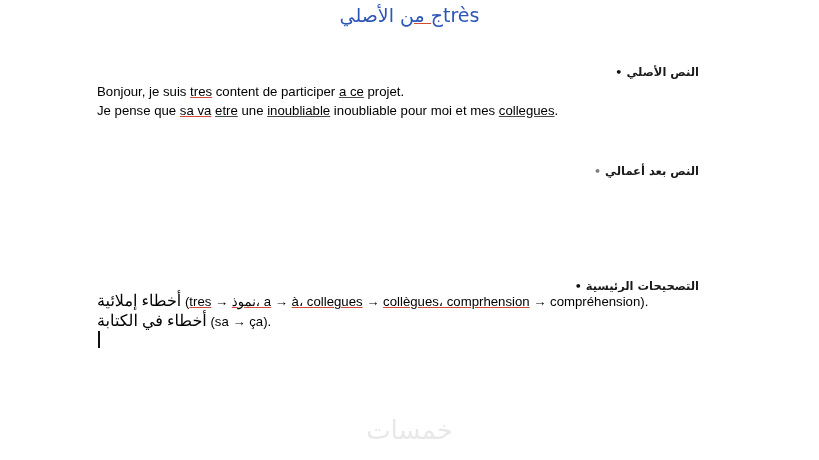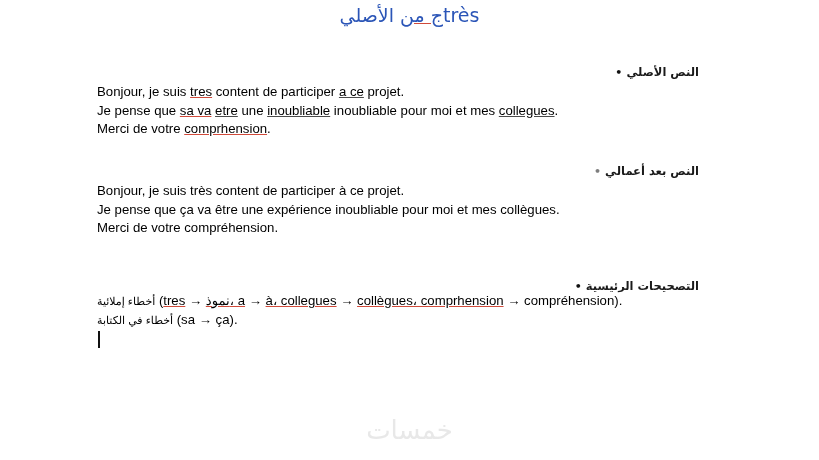--- a/index.html
+++ b/index.html
@@ -87,22 +87,22 @@
   }
   .u-plain {
     text-decoration: underline;
     text-decoration-color: #4a4a4a;
   }
 
   
   .ar {
     direction: rtl;
     unicode-bidi: isolate;
-    font-family: Liberation Sans, sans-serif;
-    font-size: 11px;
+    font-family: Liberation Serif, serif;
+    font-size: 16px;
   }
 
   
   .caret {
     position: absolute;
     left: 98px;
     top: 331px;
     width: 1.6px;
     height: 17px;
     background: #111111;
@@ -137,35 +137,27 @@
     <span class="bullet">•</span>
   </div>
 
   <div class="para p1">
     <div class="line">
       <span>Bonjour, je suis </span><span class="u-red">tres</span><span> content de participer </span><span class="u-plain">a ce</span><span> projet.</span>
     </div>
     <div class="line">
       <span>Je pense que </span><span class="u-red">sa va</span><span> </span><span class="u-plain">etre</span><span> une </span><span class="u-plain">inoubliable</span><span> inoubliable pour moi et mes </span><span class="u-plain">collegues</span><span>.</span>
     </div>
-    <div class="line">
-      <span>Merci de votre </span><span class="u-red">comprhension</span><span>.</span>
-    </div>
   </div>
 
   <div class="rtl-head h2">
     <span>النص بعد أعمالي</span>
     <span class="bullet">•</span>
   </div>
 
-  <div class="para p2">
-    <div class="line">Bonjour, je suis très content de participer à ce projet.</div>
-    <div class="line">Je pense que ça va être une expérience inoubliable pour moi et mes collègues.</div>
-    <div class="line">Merci de votre compréhension.</div>
-  </div>
 
   <div class="rtl-head h3">
     <span>التصحيحات الرئيسية</span>
     <span class="bullet">•</span>
   </div>
 
   <div class="para p3">
     <div class="line">
       <span class="ar">أخطاء إملائية</span><span> (</span><span class="u-red">tres</span><span> → </span><span class="u-red">نموذ، a</span><span> → </span><span class="u-red">à، collegues</span><span> → </span><span class="u-red">collègues، comprhension</span><span> → compréhension).</span>
     </div>

